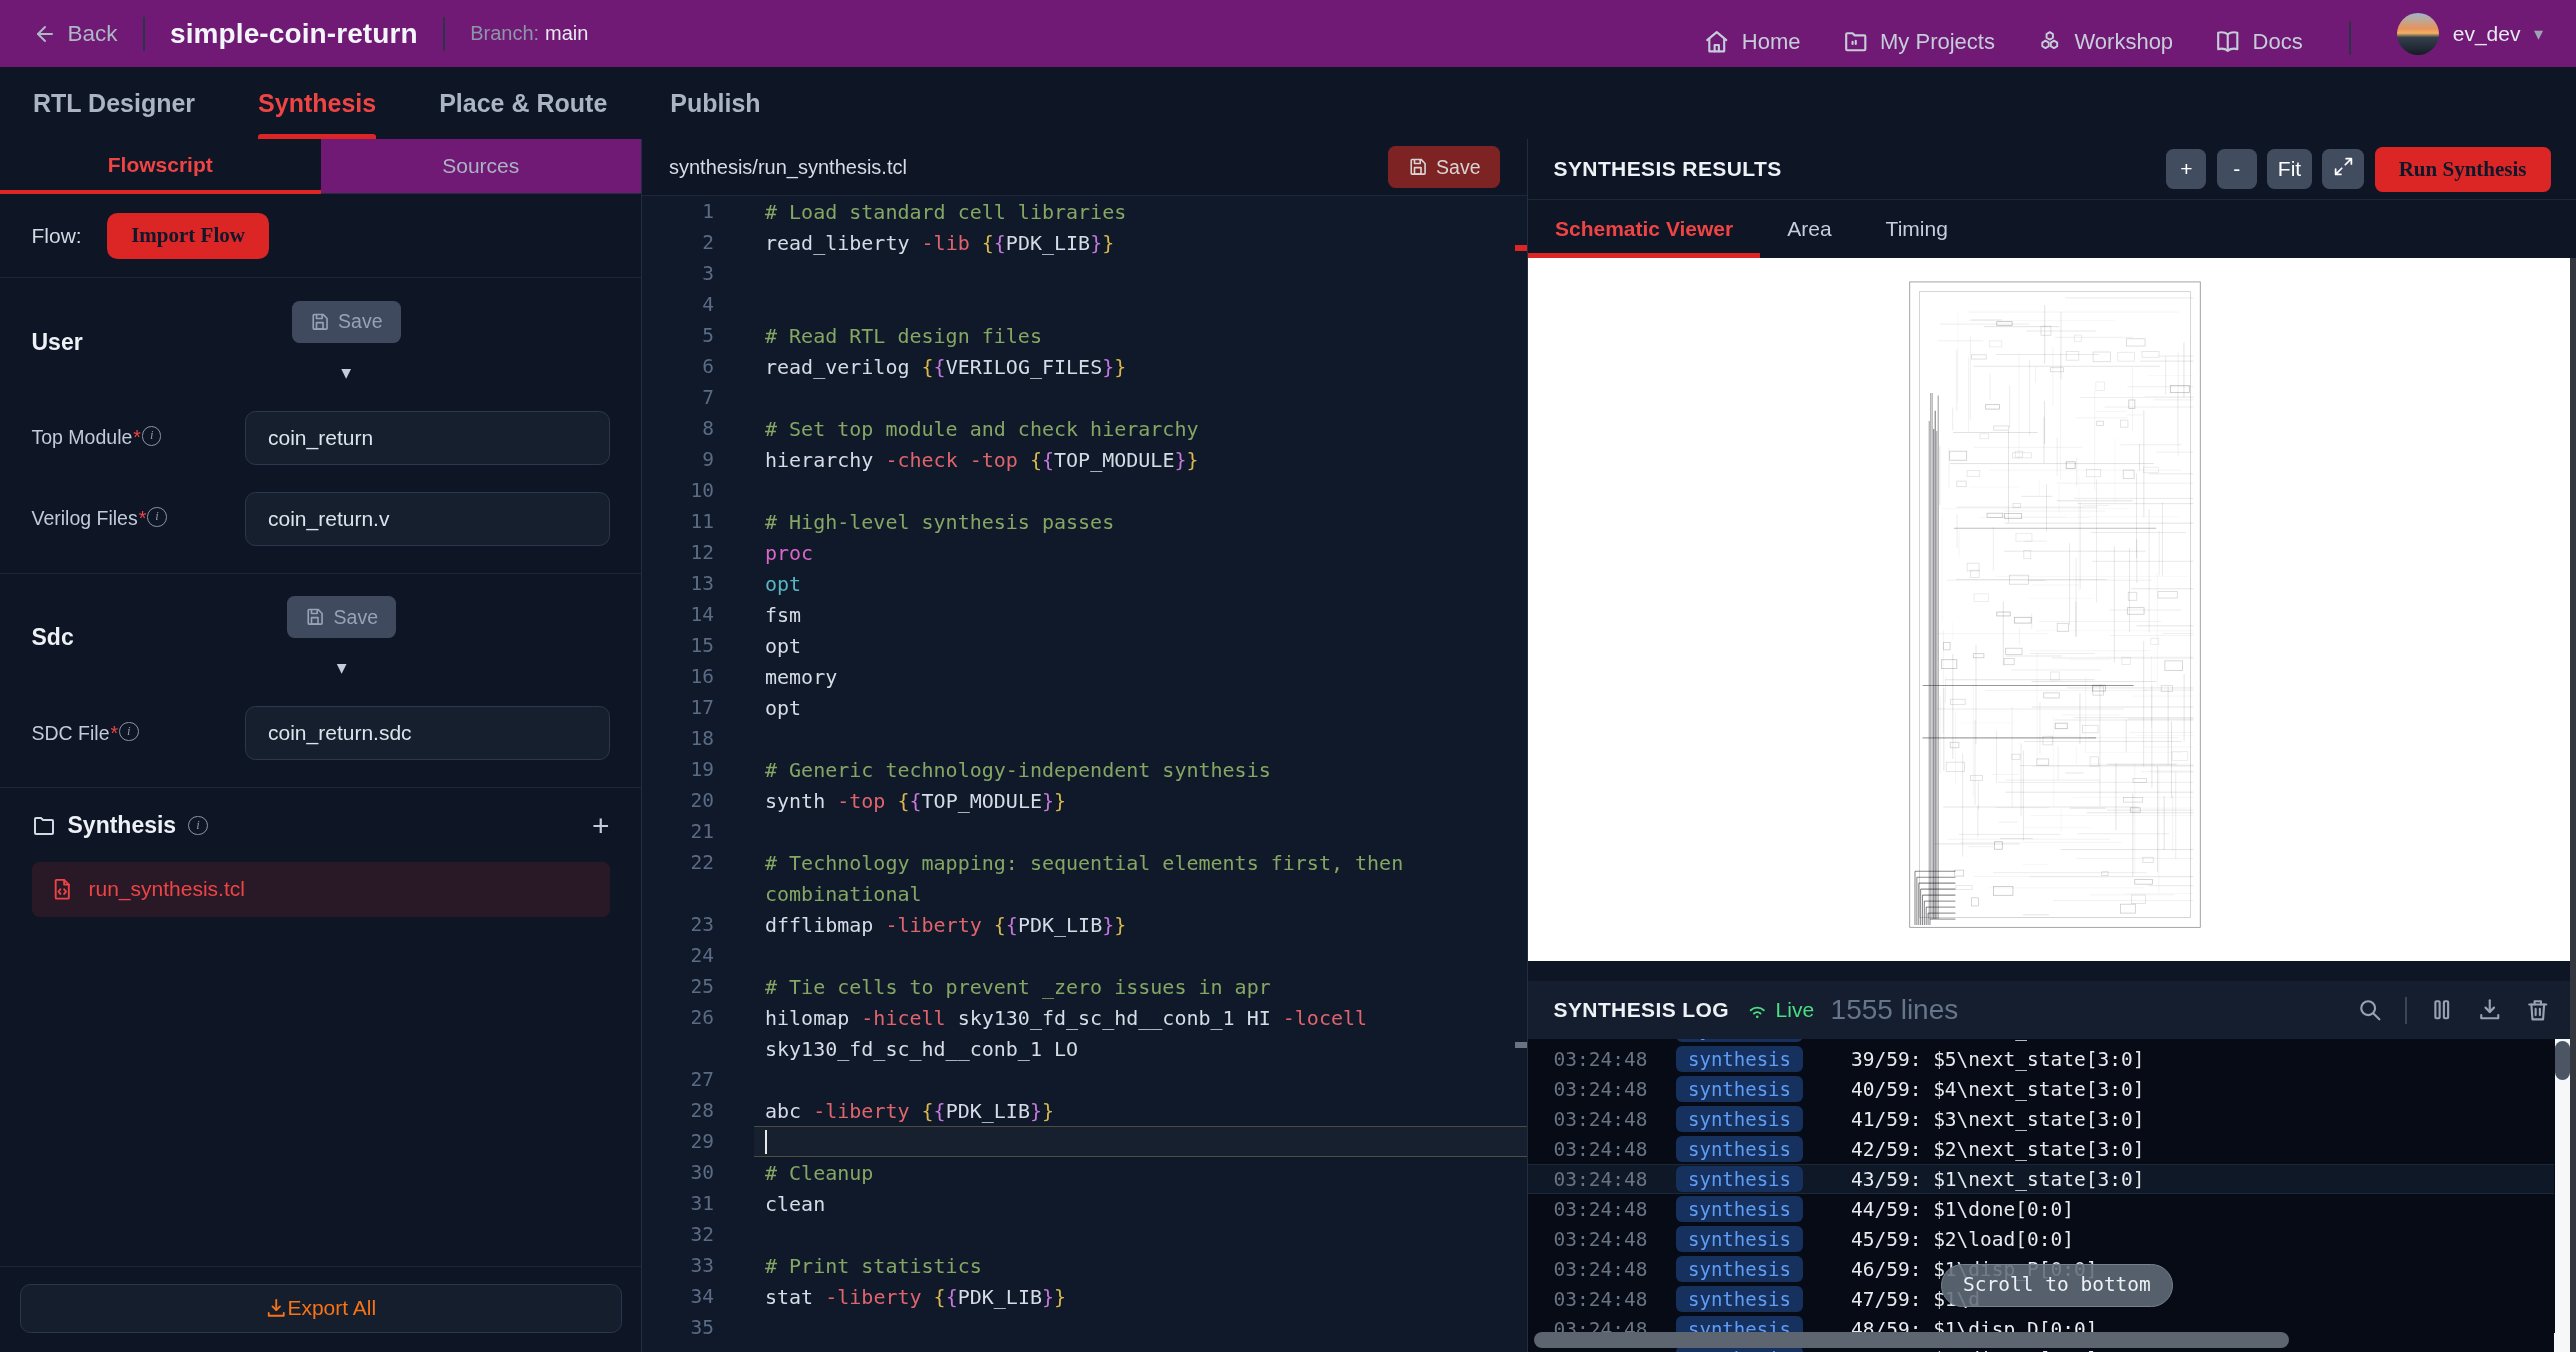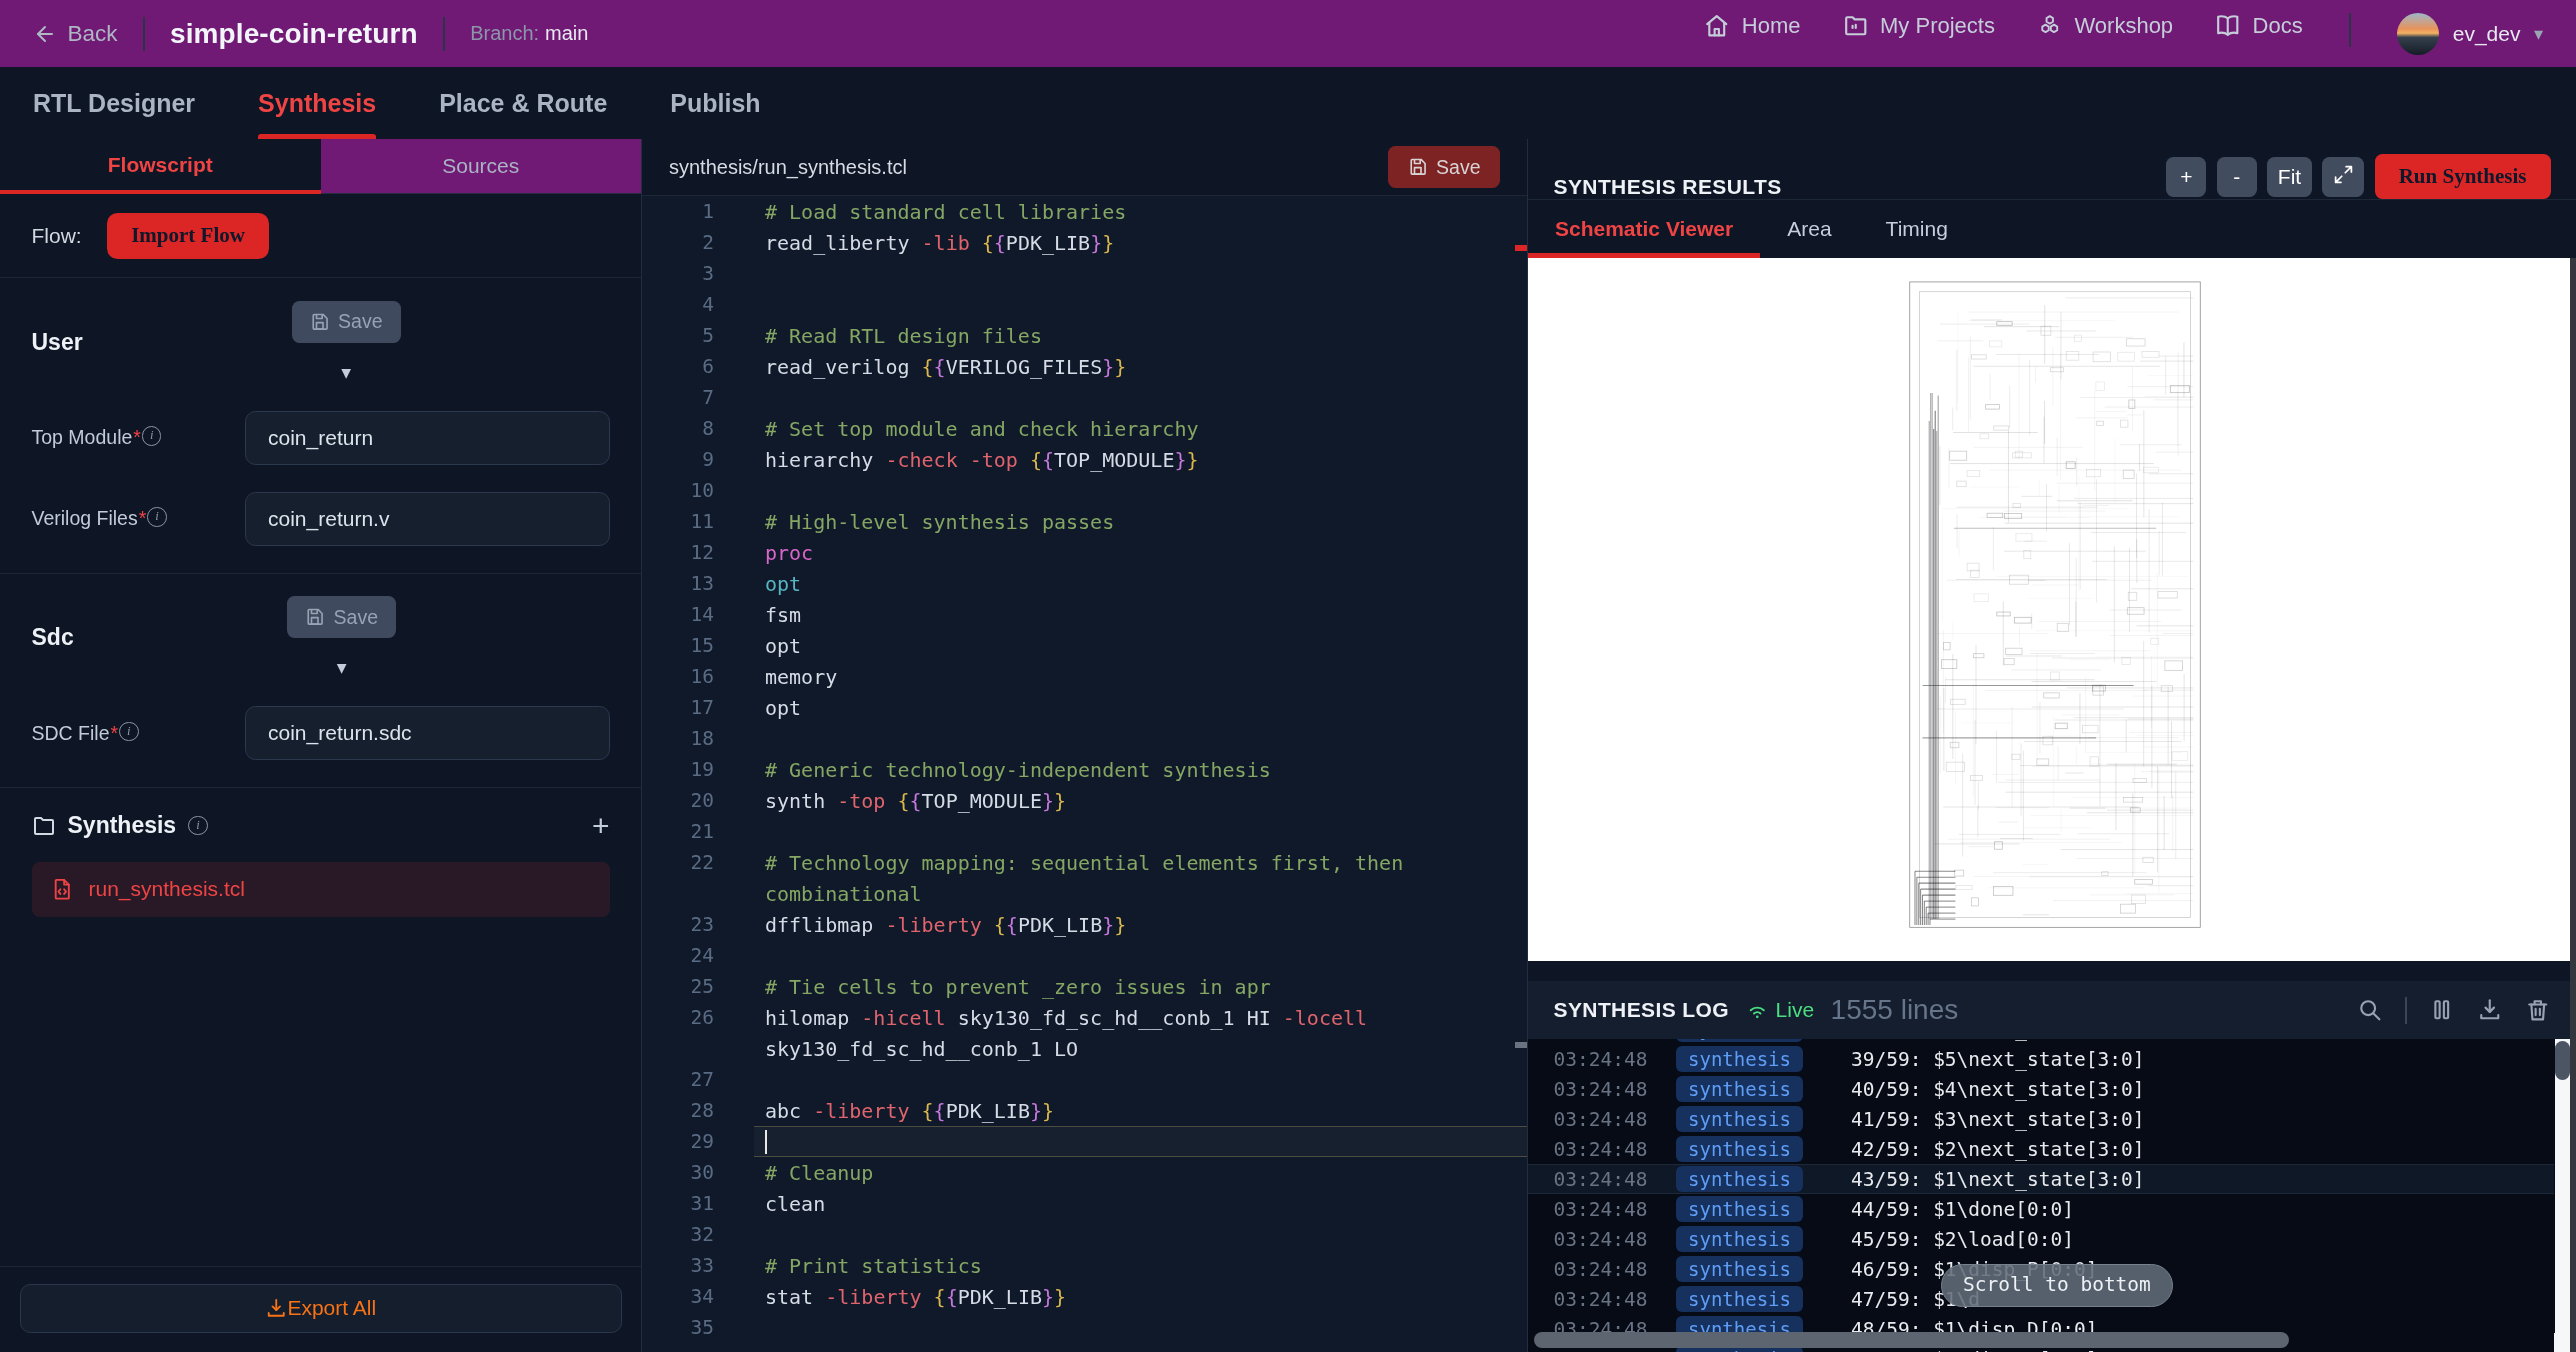--- a/index.html
+++ b/index.html
@@ -8,21 +8,21 @@
   .app { width:2576px; height:1352px; display:flex; flex-direction:column; }
 
   
   .hdr { height:67px; display:flex; align-items:center; padding:0 33px; background:#701a75; flex:none; }
   .back { display:flex; align-items:center; gap:10.5px; color:#aeb7c4; font-size:22.5px; cursor:pointer; }
   .back svg { width:24px; height:24px; }
   .vdiv { width:1.5px; height:34px; background:#2a3446; margin:0 25.5px; }
   .title { font-size:28px; font-weight:bold; color:#f2f5f9; letter-spacing:0.1px; }
   .branch { font-size:20px; color:#8b97a8; }
   .branch b { color:#e6e9ef; font-weight:normal; margin-left:6px; }
-  .hdr-right { margin-left:auto; display:flex; align-items:flex-start; gap:42px; }
+  .hdr-right { margin-left:auto; display:flex; align-items:flex-end; gap:42px; }
   .nav-item { display:flex; align-items:center; gap:12px; color:#c5cdd9; font-size:22px; cursor:pointer; }
   .nav-item svg { width:25.5px; height:25.5px; }
   .avatar-wrap { display:flex; align-items:center; gap:13.5px; }
   .avatar { width:42px; height:42px; border-radius:50%;
     background:linear-gradient(180deg,#9db6c9 0%,#e8935a 38%,#f2b264 48%,#35404d 58%,#141c26 100%); }
   .uname { font-size:21px; color:#e6e9ef; }
   .chev { color:#9aa5b4; font-size:18px; }
 
   
   .tabbar { height:72px; display:flex; align-items:stretch; padding:0 33px; gap:63px; background:#0e1525; flex:none; }
@@ -83,21 +83,21 @@
   .s-cy { color:var(--c-cyan,#56b6c2); }
   .code-row.cur::before { content:""; position:absolute; left:112px; right:0; top:0; bottom:0;
     border-top:1.5px solid #4c4c40; border-bottom:1.5px solid #4c4c40; background:rgba(255,255,220,.03); }
   .cursor { display:inline-block; width:2.2px; height:24px; background:#e8e8e8; vertical-align:middle; }
   .mark { position:absolute; right:0; width:12px; height:6px; }
   .mark.red { top:49px; background:var(--c-accent,#dc2626); }
   .mark.gray { top:846px; background:#6b7280; }
 
   
   .right { flex:1; display:flex; flex-direction:column; position:relative; min-width:0; }
-  .res-head { height:61px; flex:none; display:flex; align-items:flex-end; padding:0 25.5px; border-bottom:1.5px solid #1c2737; }
+  .res-head { height:61px; flex:none; display:flex; align-items:center; padding:0 25.5px; border-bottom:1.5px solid #1c2737; }
   .res-title { font-size:21px; font-weight:bold; letter-spacing:0.4px; color:#eef1f6; }
   .res-btns { margin-left:auto; display:flex; align-items:center; gap:10.5px; }
   .zbtn { min-width:40px; height:40px; border:none; border-radius:7.5px; background:#414c5f; color:#fff; font-size:21px; font-family:inherit; cursor:pointer; padding:0 10.5px; }
   .res-tabs { height:58px; flex:none; display:flex; align-items:stretch; }
   .rtab { display:flex; align-items:center; padding:0 27px; font-size:21px; color:#c6cedb; position:relative; cursor:pointer; }
   .rtab.active { color:var(--c-accent_text,#ef4444); font-weight:bold; }
   .rtab.active::after { content:""; position:absolute; left:0; right:0; bottom:0; height:5.2px; background:var(--c-accent,#dc2626); }
   .canvas { height:703px; flex:none; background:var(--c-canvas,#fff); position:relative; overflow:hidden; }
   .schem-box { position:absolute; left:381px; top:22.5px; width:292px; height:648px; }
   .edge-strip { position:absolute; right:0; top:119px; bottom:0; width:6px; background:#34383e; z-index:30; }

